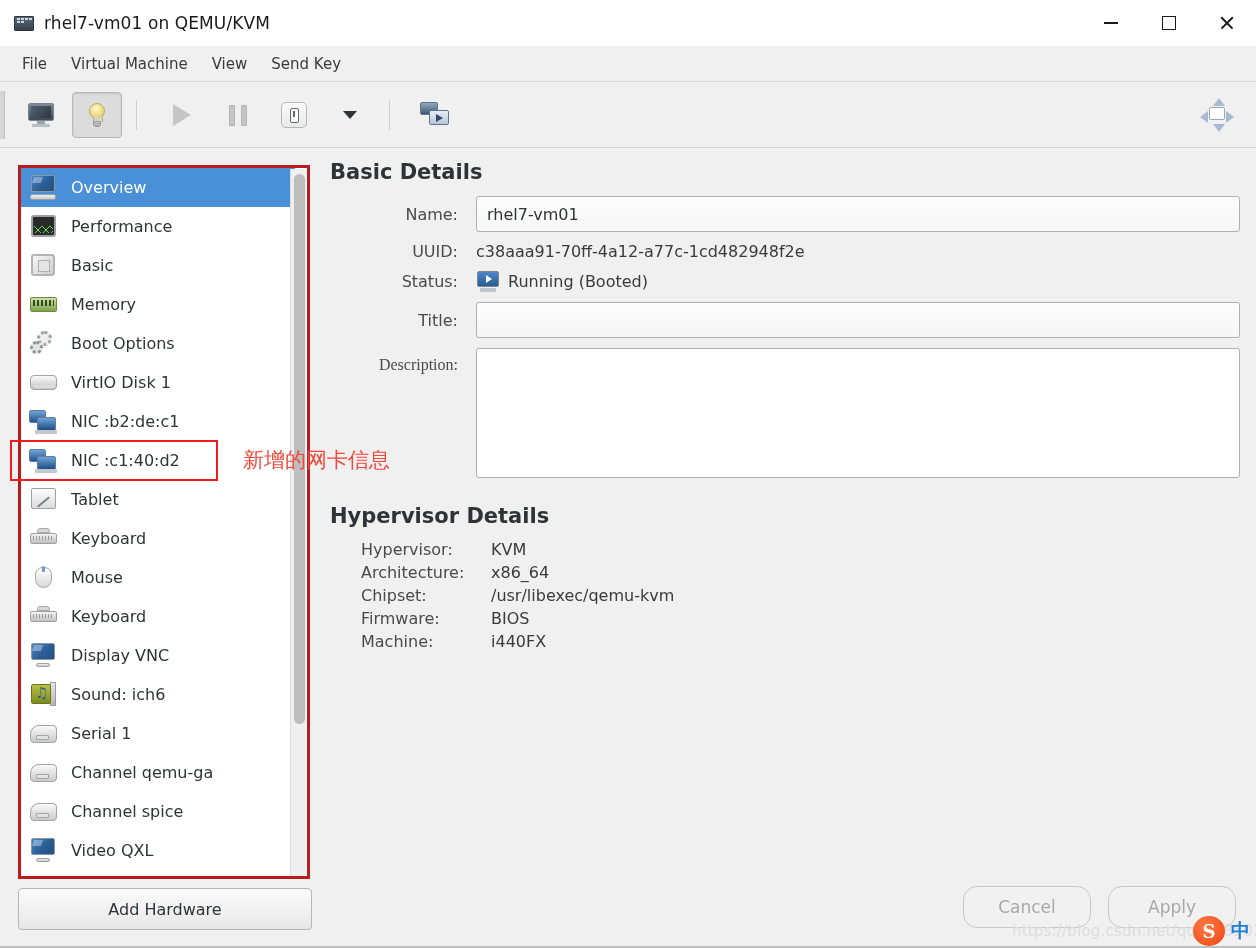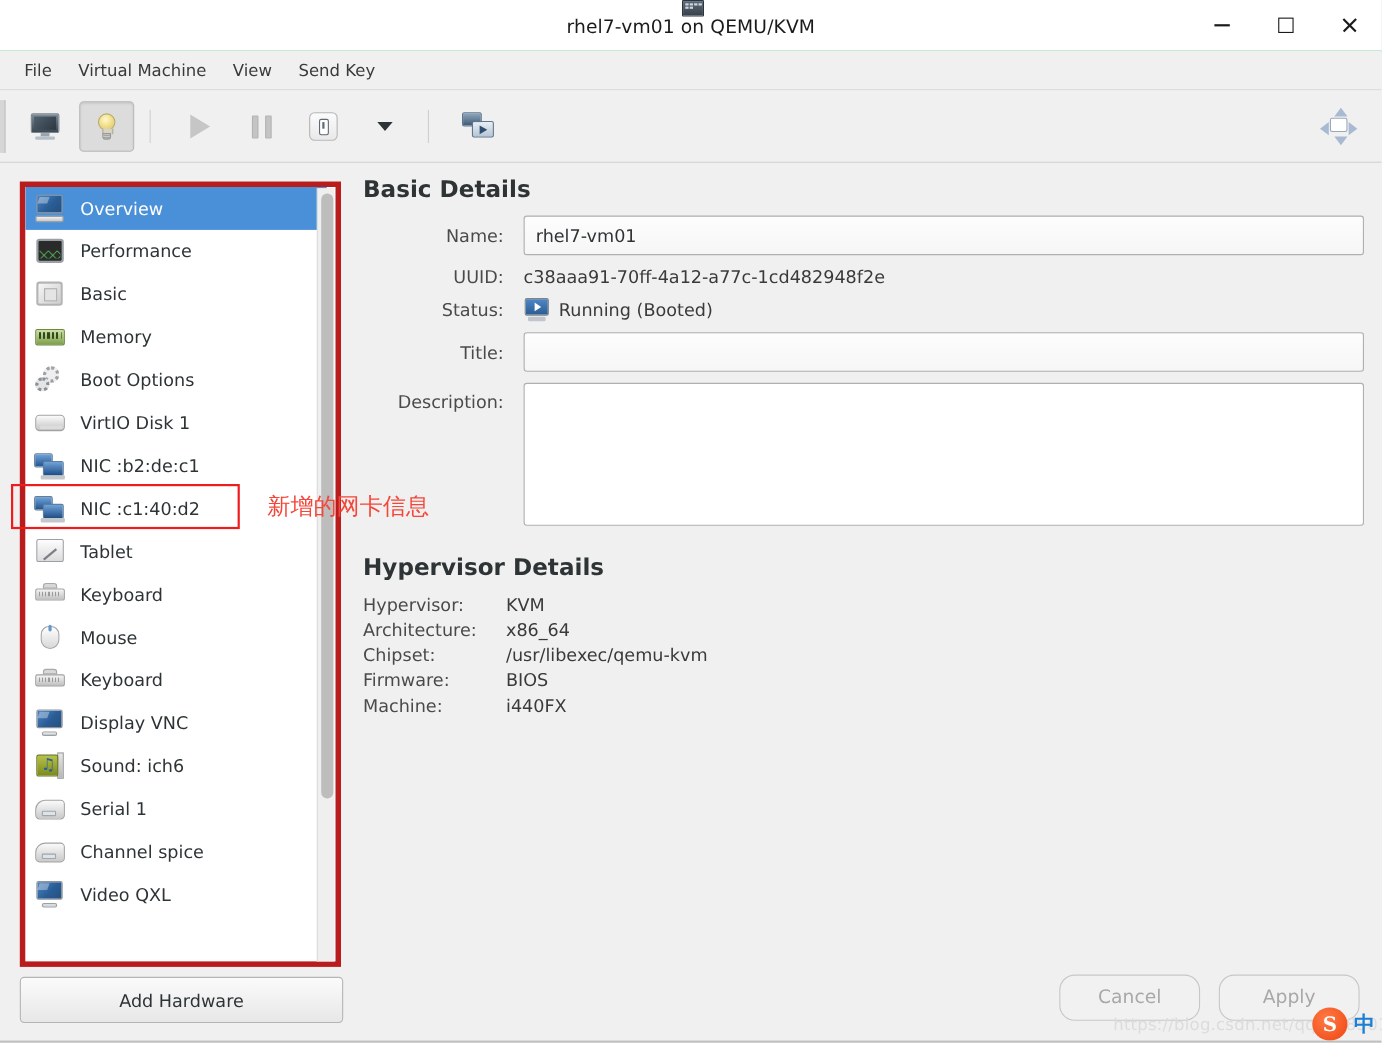--- a/index.html
+++ b/index.html
@@ -9,21 +9,21 @@
     font-family:"DejaVu Sans","Liberation Sans",sans-serif;
     color:#2e3436;
     -webkit-font-smoothing:antialiased;
   }
   .app{position:relative;width:1256px;height:948px;background:#f0f0f0;}
 
   
   .titlebar{
     position:absolute;left:0;top:0;width:1256px;height:46px;
     background:#ffffff;border-bottom:1px solid #22c55e;
-    display:flex;align-items:center;flex-direction:column;
+    display:flex;align-items:center;
   }
   .title-icon{
     width:20px;height:15px;margin-left:14px;margin-right:10px;position:relative;
     background:linear-gradient(#5b6a78,#37414b);
     border:1px solid #2c343c;border-radius:1px;
     display:flex;flex-wrap:wrap;align-content:flex-start;padding:1px;box-sizing:border-box;
   }
   .title-icon i{display:block;width:3px;height:2px;background:#cfd6dd;margin:0.5px;}
   .title-text{font-size:17px;color:#1a1a1a;letter-spacing:.1px;}
   .winbtns{position:absolute;right:0;top:0;height:46px;display:flex;}
@@ -107,21 +107,21 @@
     background:#fff;border:1.5px solid #9aa8bb;border-radius:2px;box-sizing:border-box;}
   .ic-resize .ar{position:absolute;width:0;height:0;}
   .ic-resize .up{left:13px;top:0;border-left:6px solid transparent;border-right:6px solid transparent;border-bottom:8px solid #a8bad2;}
   .ic-resize .dn{left:13px;bottom:0;border-left:6px solid transparent;border-right:6px solid transparent;border-top:8px solid #a8bad2;}
   .ic-resize .lf{left:0;top:13px;border-top:6px solid transparent;border-bottom:6px solid transparent;border-right:8px solid #a8bad2;}
   .ic-resize .rt{right:0;top:13px;border-top:6px solid transparent;border-bottom:6px solid transparent;border-left:8px solid #a8bad2;}
 
   
   .sidebar{
     position:absolute;left:18px;top:165px;width:292px;height:714px;
-    background:#ffffff;border:5px solid #b91c1c;box-sizing:border-box;overflow:hidden;
+    background:#ffffff;border:3px solid #b91c1c;box-sizing:border-box;overflow:hidden;
   }
   .dev-list{position:absolute;left:0;top:0;width:274px;}
   .dev{
     height:39px;display:flex;align-items:center;padding-left:8px;box-sizing:border-box;cursor:default;
   }
   .dev.sel{background:#4a90d9;}
   .dev.sel .dev-label{color:#ffffff;}
   .dev-label{font-size:16px;color:#2e3436;margin-left:12px;white-space:nowrap;}
   .dev-ico{width:30px;height:28px;position:relative;flex:0 0 30px;}
 
@@ -208,28 +208,28 @@
   .val{font-size:16px;color:#3a3a3a;}
   .inp{
     flex:1;height:36px;background:linear-gradient(#fdfdfd,#f6f6f6);border:1px solid #b0b0b0;border-radius:3px;
     font-size:16px;color:#2e3436;padding:0 10px;box-sizing:border-box;display:flex;align-items:center;
   }
   .ta{
     flex:1;height:130px;background:#ffffff;border:1px solid #b0b0b0;border-radius:3px;
     font-size:16px;color:#2e3436;padding:6px 8px;box-sizing:border-box;
   }
   .row.ta-row{align-items:flex-start;}
-  .row.ta-row .row-lbl{padding-top:8px;}
+  .row.ta-row .row-lbl{padding-top:8px;font-family:Liberation Serif, serif;}
   .status-ico{width:24px;height:21px;position:relative;margin-right:8px;flex:0 0 24px;}
   .status-ico .m{position:absolute;left:1px;top:0;width:22px;height:16px;border:1.5px solid #7e848a;border-radius:2px;
      background:linear-gradient(#4f86c6,#2a5d95);box-sizing:border-box;display:flex;align-items:center;justify-content:center;}
   .status-ico .m:after{content:"";width:0;height:0;border-left:6px solid #fff;border-top:4px solid transparent;border-bottom:4px solid transparent;margin-left:1px;}
   .status-ico .b{position:absolute;left:4px;top:17px;width:16px;height:4px;background:#c0c6cc;border-radius:1px;}
   .hyp{margin-top:26px;}
-  .hrow{display:flex;margin-bottom:4px;}
+  .hrow{display:flex;margin-bottom:4px;margin-left:31px;}
   .hlbl{width:130px;font-size:16px;color:#4a4a4a;}
   .hval{font-size:16px;color:#3a3a3a;}
 
   
   .footer-btn{
     position:absolute;height:42px;border:1px solid #c7c7c7;border-radius:14px;
     background:#f1f1f1;display:flex;align-items:center;justify-content:center;
     font-size:17px;color:#a8a8a8;cursor:default;box-sizing:border-box;
   }
   #cancel-btn{left:963px;top:886px;width:128px;}
@@ -424,20 +424,26 @@
             <span class="i-sound-br"></span>
             <span class="i-sound"></span>
           </span>
           <span class="dev-label">Sound: ich6</span>
         </div>
         <div class="dev">
           <span class="dev-ico">
             <span class="i-serial"></span>
           </span>
           <span class="dev-label">Serial 1</span>
+        </div>
+        <div class="dev">
+          <span class="dev-ico">
+            <span class="i-serial"></span>
+          </span>
+          <span class="dev-label">Channel qemu-ga</span>
         </div>
         <div class="dev">
           <span class="dev-ico">
             <span class="i-serial"></span>
           </span>
           <span class="dev-label">Channel spice</span>
         </div>
         <div class="dev">
           <span class="dev-ico"><span class="i-display"><span class="m"></span><span class="k" style="left:7px;width:14px;top:21px;height:4px"></span></span></span>
           <span class="dev-label">Video QXL</span>

